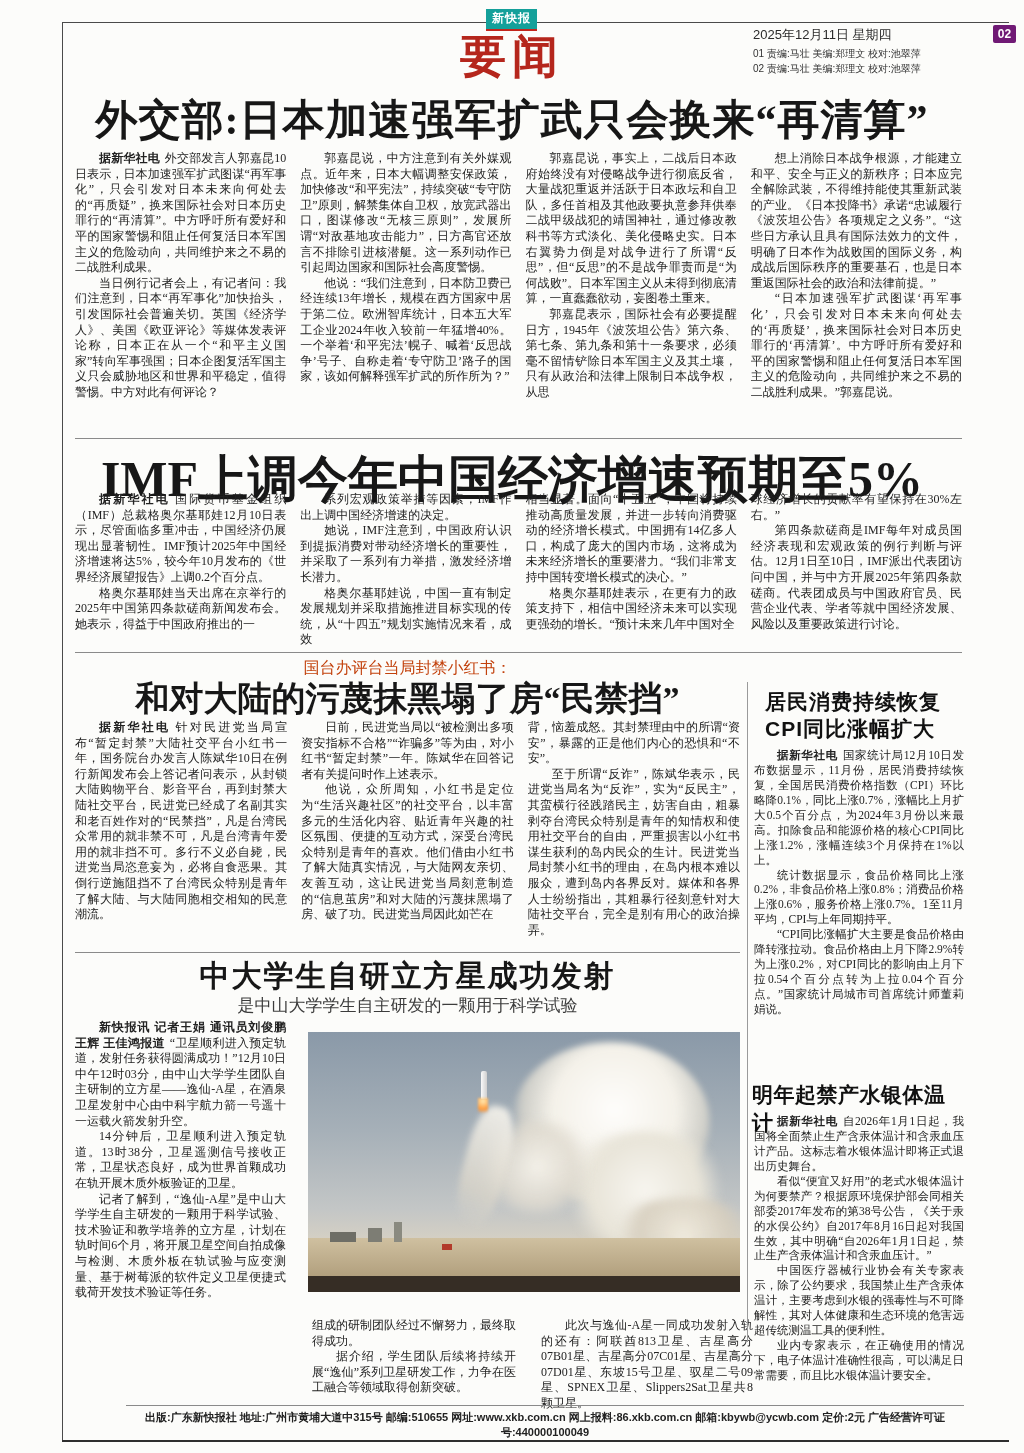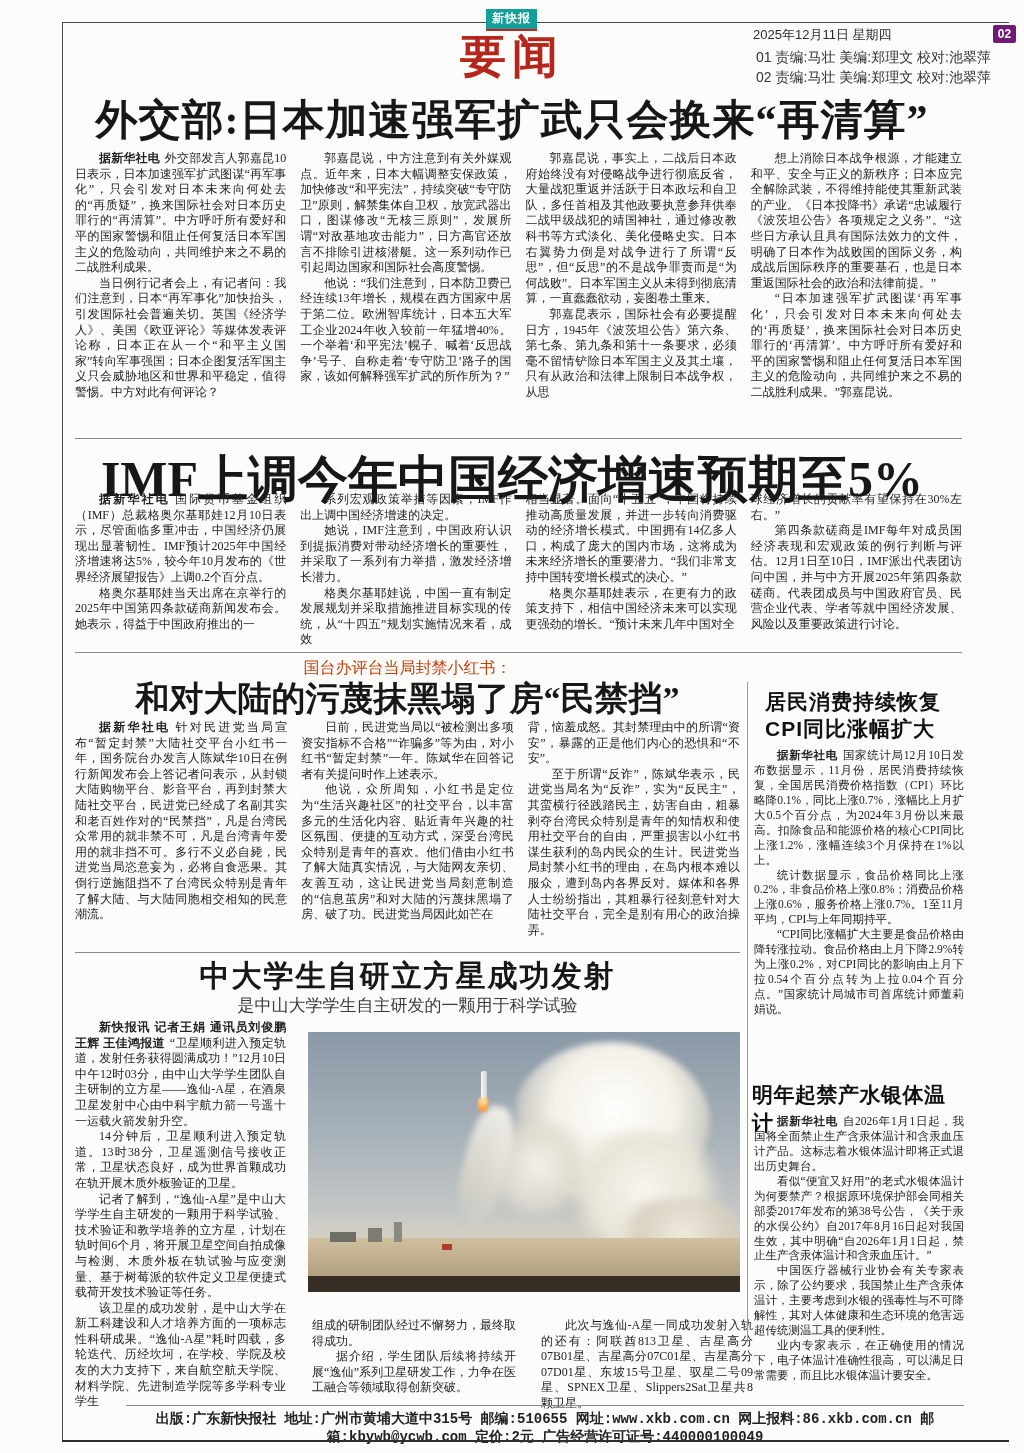--- a/index.html
+++ b/index.html
@@ -22,21 +22,21 @@
     padding:1px 6px 2px;border-bottom:2px solid #c3261c;letter-spacing:1px;
   }
   .section-title{
     position:absolute;left:412px;top:26px;width:200px;text-align:center;
     color:#b5261c;font-size:46px;font-weight:700;letter-spacing:6px;
     font-family:"Liberation Serif",serif;
   }
   .dateblock{position:absolute;left:753px;top:26px;width:238px;
     font-family:"Liberation Sans",sans-serif;color:#2b2b2b;}
   .dateblock .date{font-size:13px;margin-bottom:3px;}
-  .dateblock .credit{font-size:14px;line-height:1.45;color:#333;text-align:right;}
+  .dateblock .credit{font-size:10px;line-height:1.45;color:#333;}
   .pageno{
     position:absolute;left:993px;top:25px;width:23px;height:18px;background:#701a75;
     color:#fff;font-family:"Liberation Sans",sans-serif;font-size:12px;font-weight:700;
     text-align:center;line-height:18px;border-radius:2px;
   }
 
   
   .headline{position:absolute;text-align:center;font-weight:700;color:#171717;
     font-family:"Liberation Serif",serif;}
   .h-a1{left:66px;top:92px;width:892px;font-size:42px;letter-spacing:1px;}
@@ -61,21 +61,21 @@
 
   
   .side-title{position:absolute;font-family:"Liberation Sans",sans-serif;
     font-weight:700;color:#111;}
   .st1{left:755px;top:688px;width:208px;font-size:21px;line-height:1.3;letter-spacing:1px;margin-left:10px;}
   .st2{left:752px;top:1081px;width:214px;font-size:21px;letter-spacing:0.5px;}
   .sidebody{position:absolute;overflow:hidden;font-size:11.5px;}
 
   
   .footer-text{position:absolute;left:126px;top:1410px;width:838px;text-align:center;
-    font-family:Liberation Mono, monospace;font-size:14px;font-weight:700;color:#222;}
+    font-family:Liberation Sans, sans-serif;font-size:11px;font-weight:700;color:#222;}
 
   
   .photo{position:absolute;left:308px;top:1032px;width:432px;height:260px;overflow:hidden;
     background:linear-gradient(180deg,#8a99a8 0%,#a6b0b8 38%,#c3c6c6 68%,#d5d0c4 80%,#cec4ae 86%);}
   .photo .cloud{position:absolute;border-radius:50%;}
   .cloud.c1{left:47%;top:4%;width:46%;height:62%;filter:blur(3px);
     background:radial-gradient(circle at 52% 42%,#fefdfb 0%,#f4f1e9 44%,rgba(221,217,206,0.75) 66%,rgba(200,198,190,0) 74%);}
   .cloud.c2{left:58%;top:38%;width:40%;height:46%;filter:blur(4px);
     background:radial-gradient(circle at 50% 50%,#f7f5ef 0%,#e8e4d8 52%,rgba(210,205,193,0) 74%);}
   .cloud.c3{left:40%;top:34%;width:26%;height:36%;filter:blur(4px);
@@ -173,21 +173,20 @@
   </div>
 </div>
 <div class="rule-h light" style="left:75px;top:952px;width:665px;"></div>
 
 <div class="headline h-a4">中大学生自研立方星成功发射</div>
 <div class="sub-a4">是中山大学学生自主研发的一颗用于科学试验</div>
 <div class="col" style="position:absolute;left:75px;top:1020px;width:211px;height:392px;">
   <p><span class="lead">新快报讯 记者王娟 通讯员刘俊鹏 王辉 王佳鸿报道</span><span>“卫星顺利进入预定轨道，发射任务获得圆满成功！”12月10日中午12时03分，由中山大学学生团队自主研制的立方星——逸仙-A星，在酒泉卫星发射中心由中科宇航力箭一号遥十一运载火箭发射升空。</span></p>
   <p>14分钟后，卫星顺利进入预定轨道。13时38分，卫星遥测信号接收正常，卫星状态良好，成为世界首颗成功在轨开展木质外板验证的卫星。</p>
   <p>记者了解到，“逸仙-A星”是中山大学学生自主研发的一颗用于科学试验、技术验证和教学培养的立方星，计划在轨时间6个月，将开展卫星空间自拍成像与检测、木质外板在轨试验与应变测量、基于树莓派的软件定义卫星便捷式载荷开发技术验证等任务。</p>
-  <p>该卫星的成功发射，是中山大学在新工科建设和人才培养方面的一项标志性科研成果。“逸仙-A星”耗时四载，多轮迭代、历经坎坷，在学校、学院及校友的大力支持下，来自航空航天学院、材料学院、先进制造学院等多学科专业学生</p>
 </div>
 
 <div class="photo">
   <div class="cloud c1"></div>
   <div class="cloud c2"></div>
   <div class="cloud c3"></div>
   <div class="cloud c4"></div>
   <div class="trail"></div>
   <div class="rocket"></div>
   <div class="flame"></div>

